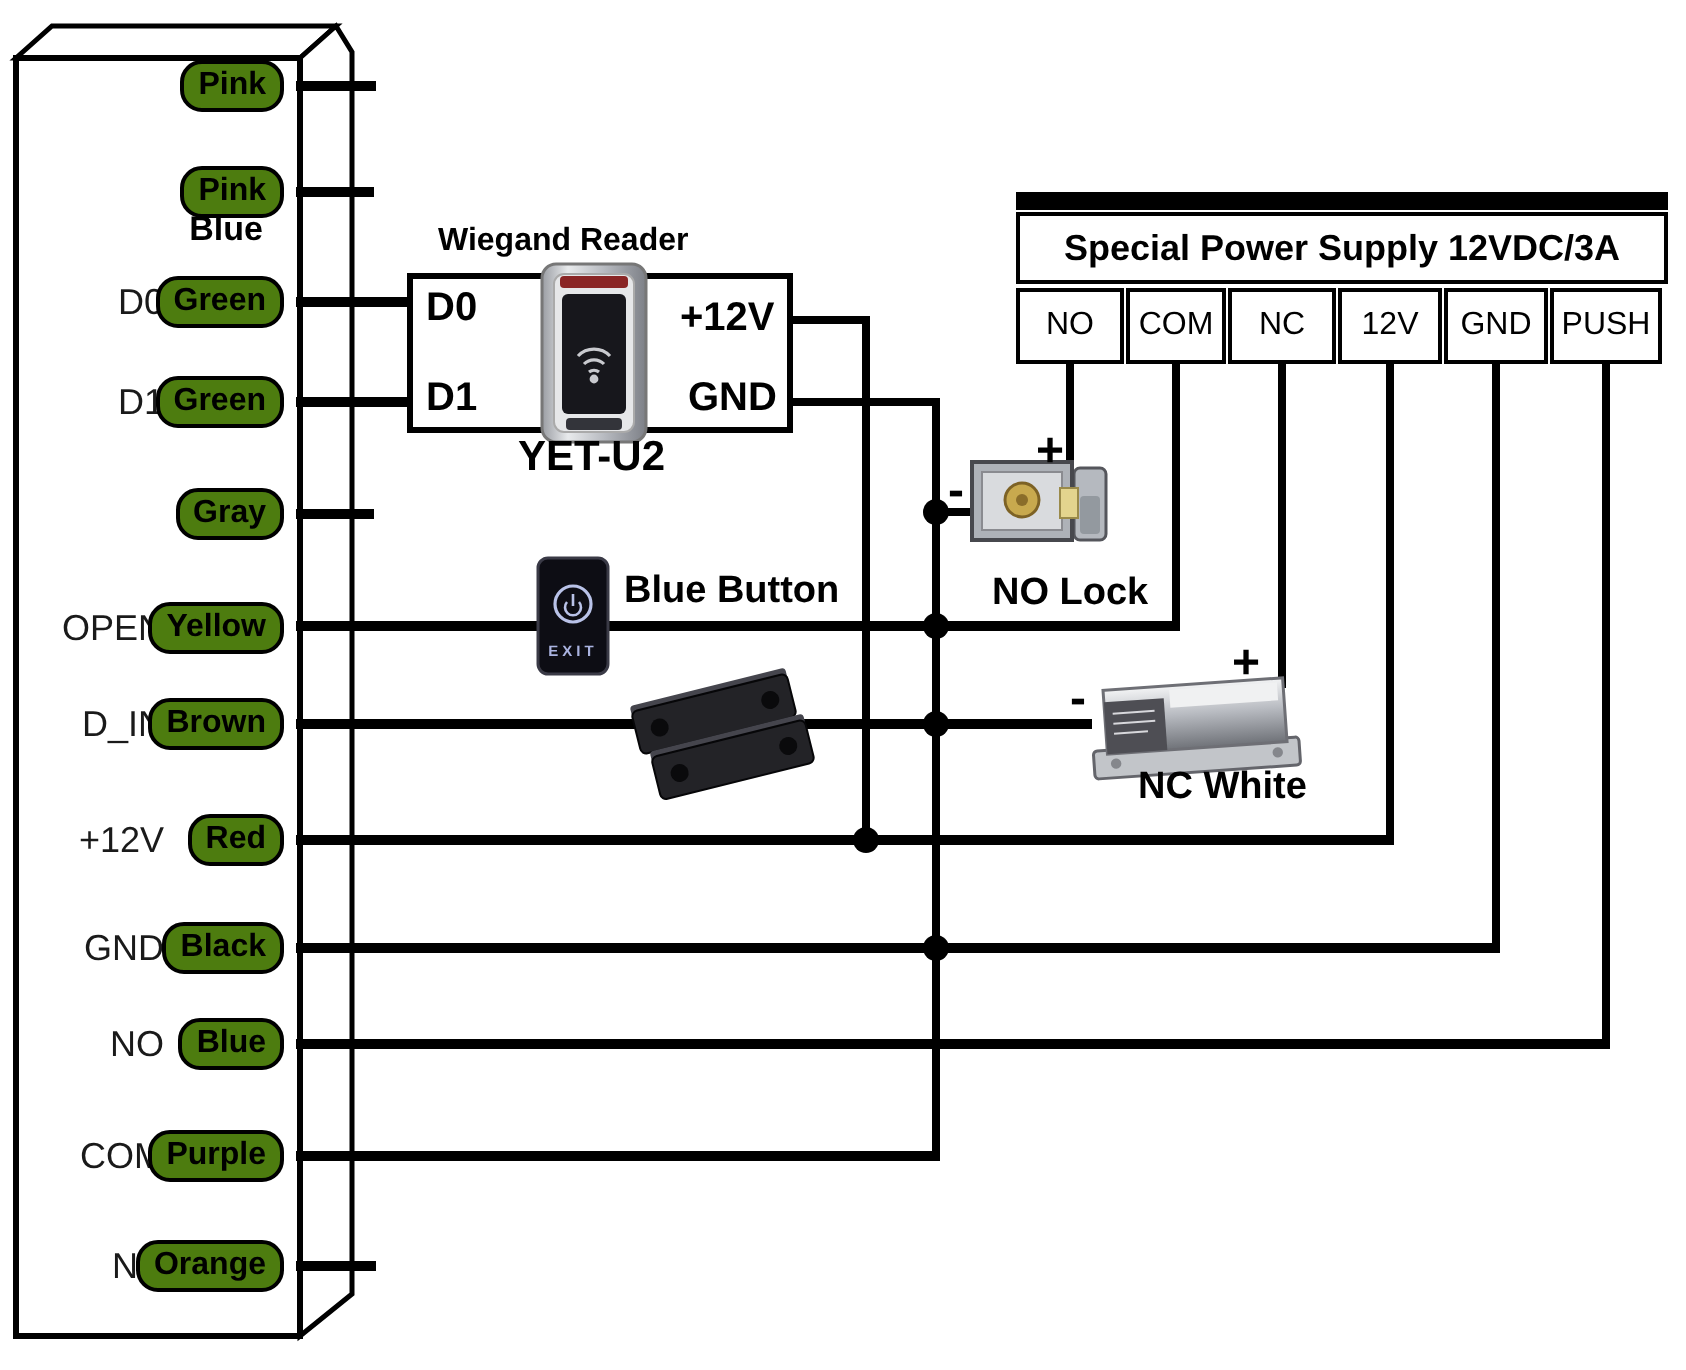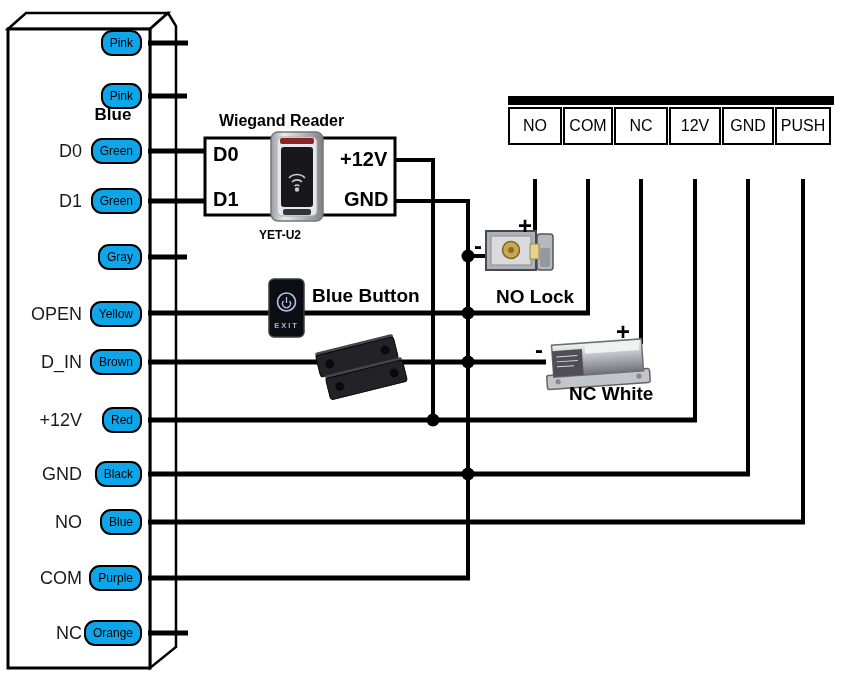--- a/index.html
+++ b/index.html
@@ -4,21 +4,21 @@
 <style>
   html,body{margin:0;padding:0;background:#fff;}
   .stage{position:relative;width:843px;height:685px;background:#fff;overflow:hidden;
          font-family:"Liberation Sans",sans-serif;color:#000;}
   .stage svg{position:absolute;left:0;top:0;z-index:1;}
 
   
   .crow{position:absolute;left:0;width:148px;height:28px;z-index:2;}
   .crow .pin{position:absolute;right:66px;top:0;line-height:28px;font-size:18px;color:#1a1a1a;white-space:nowrap;}
   .crow .pill{position:absolute;right:6px;top:1px;border:2px solid #000;border-radius:11px;
-              padding:0 7px;font-weight:normal;font-size:12px;line-height:22px;background:#0ea5e9;white-space:nowrap;}
+              padding:0 7px;font-weight:bold;font-size:16px;line-height:22px;background:#4d7c0f;white-space:nowrap;}
   .crow .wire2{position:absolute;right:6px;top:24px;width:58px;text-align:center;
                font-weight:bold;font-size:17px;line-height:18px;}
 
   
   .lbl{position:absolute;font-weight:bold;font-size:19px;white-space:nowrap;z-index:2;}
   .rpin{position:absolute;font-weight:bold;font-size:20px;white-space:nowrap;z-index:2;}
   .sign{position:absolute;font-weight:bold;font-size:24px;line-height:24px;z-index:2;}
 
   
   .ps{position:absolute;left:508px;top:96px;width:326px;z-index:2;}
@@ -204,24 +204,25 @@
   <div class="crow" style="top:619px">
     <span class="pin">NC</span>
     <span class="pill">Orange</span>
   </div>
 
   <span class="lbl" style="left:219px;top:112px;font-size:16px">Wiegand Reader</span>
   <span class="rpin" style="left:213px;top:143px">D0</span>
   <span class="rpin" style="left:213px;top:188px">D1</span>
   <span class="rpin" style="left:340px;top:148px">+12V</span>
   <span class="rpin" style="left:344px;top:188px">GND</span>
-  <span class="lbl" style="left:259px;top:228px;font-size:12px">YET-U2</span>
+  <span class="lbl" style="left:259px;top:217px;font-size:21px">YET-U2</span>
 
   <div class="ps">
     <div class="ps-header"></div>
+    <div class="ps-title">Special Power Supply 12VDC/3A</div>
     <div class="ps-terms">
       <div class="ps-term t0">NO</div>
       <div class="ps-term t1">COM</div>
       <div class="ps-term t2">NC</div>
       <div class="ps-term t3">12V</div>
       <div class="ps-term t4">GND</div>
       <div class="ps-term t5">PUSH</div>
     </div>
   </div>
 

